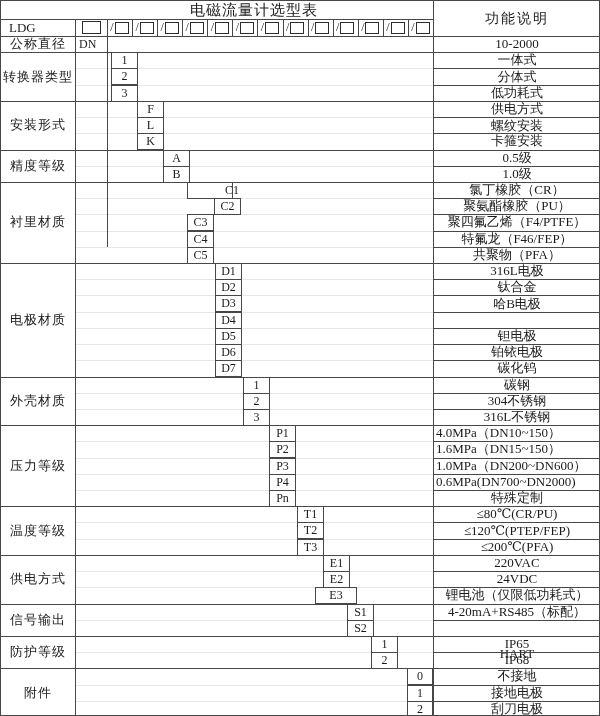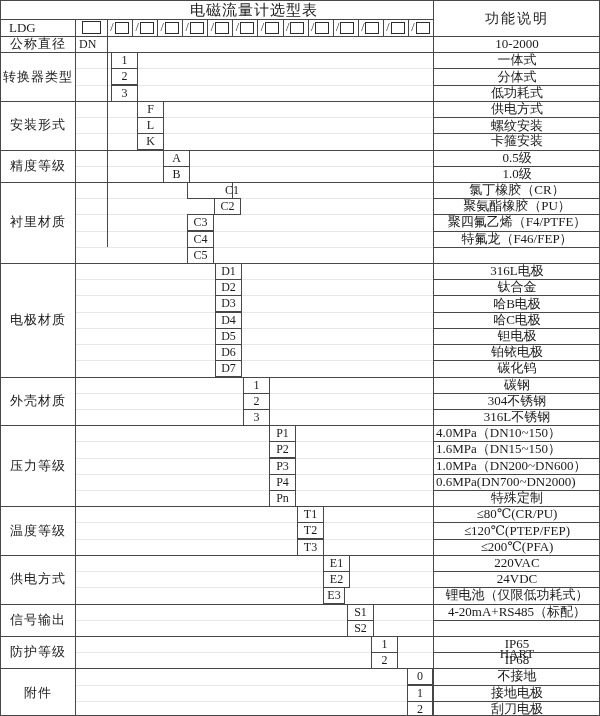--- a/index.html
+++ b/index.html
@@ -97,33 +97,33 @@
     <div class="ln" style="position: absolute; left: 432px; top: 197px; width: 168px; height: 1px;"></div>
     <div class="cell desc" style="position: absolute; left: 433px; top: 197.143px; width: 166px; height: 16.2143px;">聚氨酯橡胶（PU）</div>
     <div class="codebox" style="position: absolute; left: 186px; top: 197px; width: 27px; height: 17px; margin-left: 27px;">C2</div>
     <div class="ln" style="position: absolute; left: 432px; top: 213px; width: 168px; height: 1px;"></div>
     <div class="cell desc" style="position: absolute; left: 433px; top: 213.357px; width: 166px; height: 16.2143px;">聚四氟乙烯（F4/PTFE）</div>
     <div class="codebox" style="position: absolute; left: 186px; top: 213px; width: 27px; height: 17px;">C3</div>
     <div class="ln" style="position: absolute; left: 432px; top: 230px; width: 168px; height: 1px;"></div>
     <div class="cell desc" style="position: absolute; left: 433px; top: 229.571px; width: 166px; height: 16.2143px;">特氟龙（F46/FEP）</div>
     <div class="codebox" style="position: absolute; left: 186px; top: 230px; width: 27px; height: 17px;">C4</div>
     <div class="ln" style="position: absolute; left: 432px; top: 246px; width: 168px; height: 1px;"></div>
+    <div class="cell desc" style="position: absolute; left: 433px; top: 245.786px; width: 166px; height: 16.2143px;">共聚物（PFA）</div>
     <div class="codebox" style="position: absolute; left: 186px; top: 246px; width: 27px; height: 17px;">C5</div>
     <div class="cell lbl" style="position: absolute; left: 0px; top: 180.929px; width: 74px; height: 81.0714px;">衬里材质</div>
     <div class="ln" style="position: absolute; left: 0px; top: 262px; width: 600px; height: 1px;"></div>
     <div class="cell desc" style="position: absolute; left: 433px; top: 262px; width: 166px; height: 16.2143px;">316L电极</div>
     <div class="codebox" style="position: absolute; left: 214px; top: 262px; width: 27px; height: 17px;">D1</div>
     <div class="ln" style="position: absolute; left: 432px; top: 278px; width: 168px; height: 1px;"></div>
     <div class="cell desc" style="position: absolute; left: 433px; top: 278.214px; width: 166px; height: 16.2143px;">钛合金</div>
     <div class="codebox" style="position: absolute; left: 214px; top: 278px; width: 27px; height: 17px;">D2</div>
     <div class="ln" style="position: absolute; left: 432px; top: 294px; width: 168px; height: 1px;"></div>
     <div class="cell desc" style="position: absolute; left: 433px; top: 294.429px; width: 166px; height: 16.2143px;">哈B电极</div>
     <div class="codebox" style="position: absolute; left: 214px; top: 294px; width: 27px; height: 17px;">D3</div>
     <div class="ln" style="position: absolute; left: 432px; top: 311px; width: 168px; height: 1px;"></div>
-    <div class="cell desc" style="position: absolute; left: 433px; top: 310.643px; width: 166px; height: 16.2143px;">哈C电极</div>
     <div class="codebox" style="position: absolute; left: 214px; top: 311px; width: 27px; height: 17px;">D4</div>
     <div class="ln" style="position: absolute; left: 432px; top: 327px; width: 168px; height: 1px;"></div>
     <div class="cell desc" style="position: absolute; left: 433px; top: 326.857px; width: 166px; height: 16.2143px;">钽电极</div>
     <div class="codebox" style="position: absolute; left: 214px; top: 327px; width: 27px; height: 17px;">D5</div>
     <div class="ln" style="position: absolute; left: 432px; top: 343px; width: 168px; height: 1px;"></div>
     <div class="cell desc" style="position: absolute; left: 433px; top: 343.071px; width: 166px; height: 16.2143px;">铂铱电极</div>
     <div class="codebox" style="position: absolute; left: 214px; top: 343px; width: 27px; height: 17px;">D6</div>
     <div class="ln" style="position: absolute; left: 432px; top: 359px; width: 168px; height: 1px;"></div>
     <div class="cell desc" style="position: absolute; left: 433px; top: 359.286px; width: 166px; height: 16.2143px;">碳化钨</div>
     <div class="codebox" style="position: absolute; left: 214px; top: 359px; width: 27px; height: 17px;">D7</div>
@@ -165,21 +165,21 @@
     <div class="codebox" style="position: absolute; left: 296px; top: 538px; width: 27px; height: 17px;">T3</div>
     <div class="cell lbl" style="position: absolute; left: 0px; top: 505.214px; width: 74px; height: 48.6429px;">温度等级</div>
     <div class="ln" style="position: absolute; left: 0px; top: 554px; width: 600px; height: 1px;"></div>
     <div class="cell desc" style="position: absolute; left: 433px; top: 553.857px; width: 166px; height: 16.2143px;">220VAC</div>
     <div class="codebox" style="position: absolute; left: 322px; top: 554px; width: 27px; height: 17px;">E1</div>
     <div class="ln" style="position: absolute; left: 432px; top: 570px; width: 168px; height: 1px;"></div>
     <div class="cell desc" style="position: absolute; left: 433px; top: 570.071px; width: 166px; height: 16.2143px;">24VDC</div>
     <div class="codebox" style="position: absolute; left: 322px; top: 570px; width: 27px; height: 17px;">E2</div>
     <div class="ln" style="position: absolute; left: 432px; top: 586px; width: 168px; height: 1px;"></div>
     <div class="cell desc" style="position: absolute; left: 433px; top: 586.286px; width: 166px; height: 16.2143px;">锂电池（仅限低功耗式）</div>
-    <div class="codebox" style="position: absolute; left: 322px; top: 586px; width: 22px; height: 17px;">E3</div>
+    <div class="codebox" style="position: absolute; left: 314px; top: 586px; width: 42px; height: 17px;">E3</div>
     <div class="cell lbl" style="position: absolute; left: 0px; top: 553.857px; width: 74px; height: 48.6429px;">供电方式</div>
     <div class="ln" style="position: absolute; left: 0px; top: 603px; width: 600px; height: 1px;"></div>
     <div class="cell desc" style="position: absolute; left: 433px; top: 602.5px; width: 166px; height: 16.2143px;">4-20mA+RS485（标配）</div>
     <div class="codebox" style="position: absolute; left: 346px; top: 603px; width: 27px; height: 17px;">S1</div>
     <div class="ln" style="position: absolute; left: 432px; top: 619px; width: 168px; height: 1px;"></div>
     <div class="cell desc" style="position: absolute; left: 433px; top: 630px; width: 166px; height: 16.2143px; margin-top: 15px;">HART</div>
     <div class="codebox" style="position: absolute; left: 346px; top: 619px; width: 27px; height: 17px;">S2</div>
     <div class="cell lbl" style="position: absolute; left: 0px; top: 602.5px; width: 74px; height: 32.4286px;">信号输出</div>
     <div class="ln" style="position: absolute; left: 0px; top: 635px; width: 600px; height: 1px;"></div>
     <div class="cell desc" style="position: absolute; left: 433px; top: 634.929px; width: 166px; height: 16.2143px;">IP65</div>

